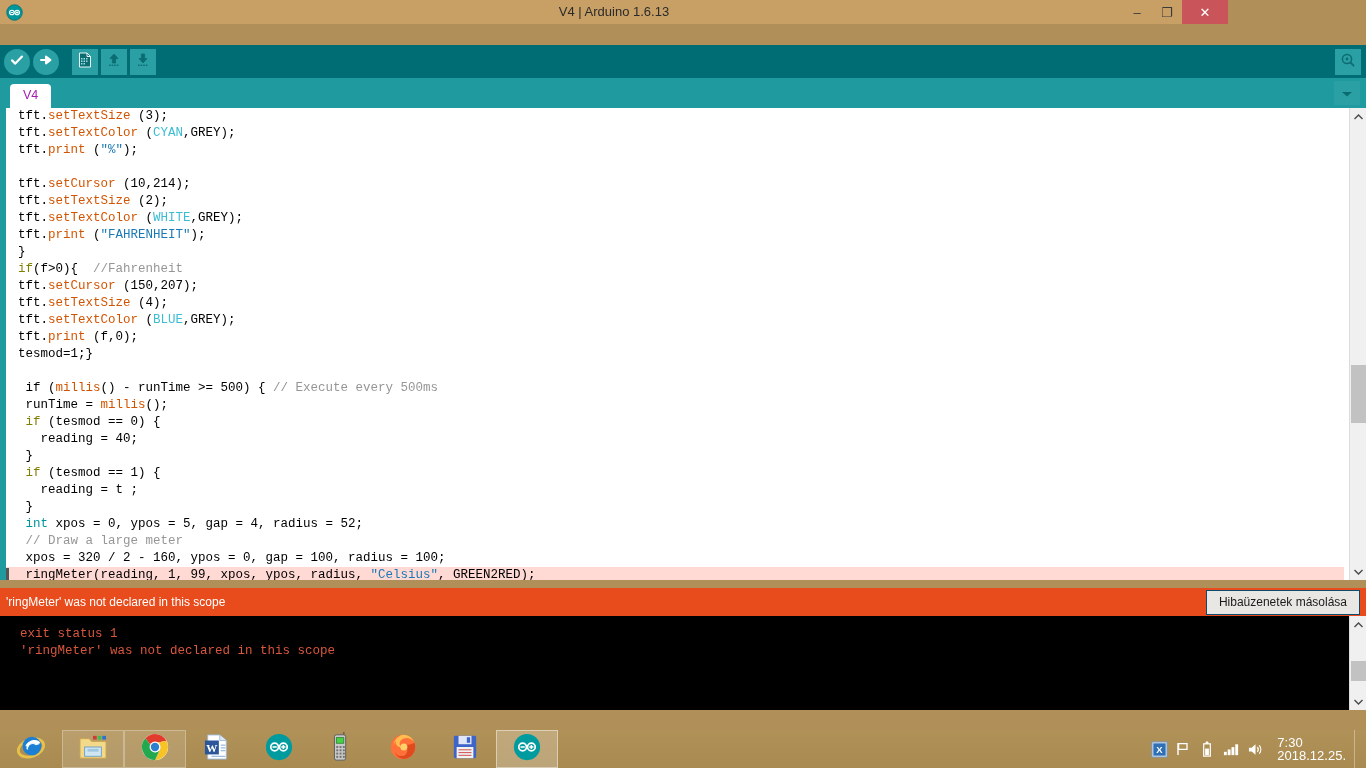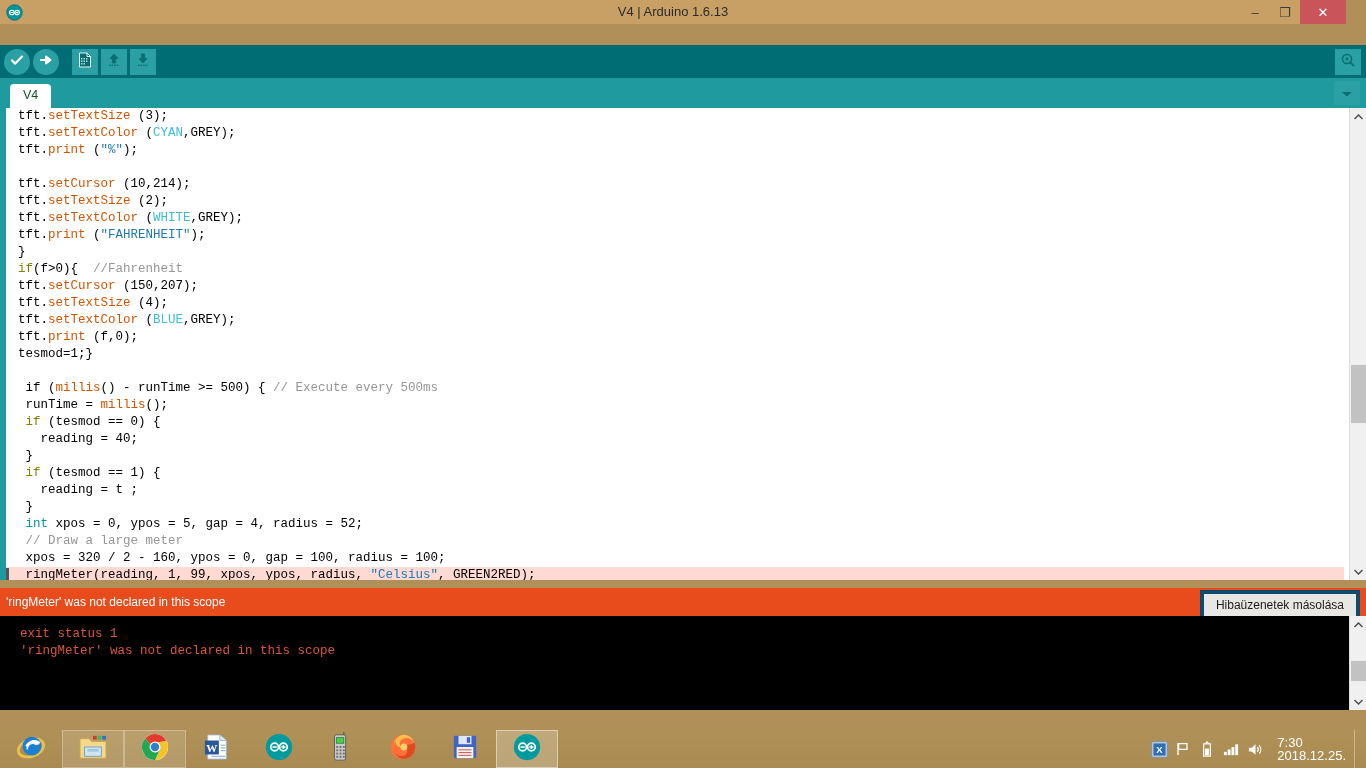--- a/index.html
+++ b/index.html
@@ -6,21 +6,21 @@
   html, body {
     width: 1366px; height: 768px;
     overflow: hidden;
     font-family: "Liberation Sans", sans-serif;
     background: #b09058;
   }
   #app { position: relative; width: 1366px; height: 768px; }
 
   
   .titlebar {
-    position: absolute; left: 0; top: 0; width: 1346px; height: 24px;
+    position: absolute; left: 0; top: 0; width: 1228px; height: 24px;
     background: #c8a065;
     display: flex; align-items: center;
   }
   .tb-logo {
     width: 24px; height: 24px; margin-left: 2px;
     display: flex; align-items: center; justify-content: center;
   }
   .tb-logo svg { display: block; }
   .tb-title {
     position: absolute; left: 0; right: 0; text-align: center;
@@ -67,21 +67,21 @@
     display: flex; align-items: center; justify-content: center;
   }
 
   
   .tabstrip {
     position: absolute; left: 0; top: 78px; width: 1366px; height: 30px;
     background: #1f9a9f;
   }
   .tab {
     position: absolute; left: 10px; top: 6px;
-    background: #fff; color: #14532d;
+    background: #fff; color: #a21caf;
     font-size: 12.5px;
     padding: 4px 13px 6px 13px;
     border-radius: 4px 4px 0 0;
     line-height: 15px;
   }
   .tab-dropdown {
     position: absolute; right: 6px; top: 3px;
     width: 26px; height: 24px; background: #2aa0a4;
     display: flex; align-items: center; justify-content: center;
   }
@@ -140,21 +140,21 @@
     position: absolute; left: 0; top: 588px; width: 1366px; height: 28px;
     background: #e84c1c;
     display: flex; align-items: center;
   }
   .err-text {
     color: #fff; font-size: 12px; padding-left: 6px; line-height: 28px;
   }
   .copy-btn {
     position: absolute; right: 6px; top: 2px;
     background: #e9e7e3; color: #1b1b1b;
-    border: 4px solid #0c4a6e;
+    border: 1px solid #0c4a6e;
     font-size: 12px;
     padding: 4px 12px;
     line-height: 15px;
   }
 
   
   .console {
     position: absolute; left: 0; top: 616px; width: 1366px; height: 94px;
     background: #000;
     overflow: hidden;

